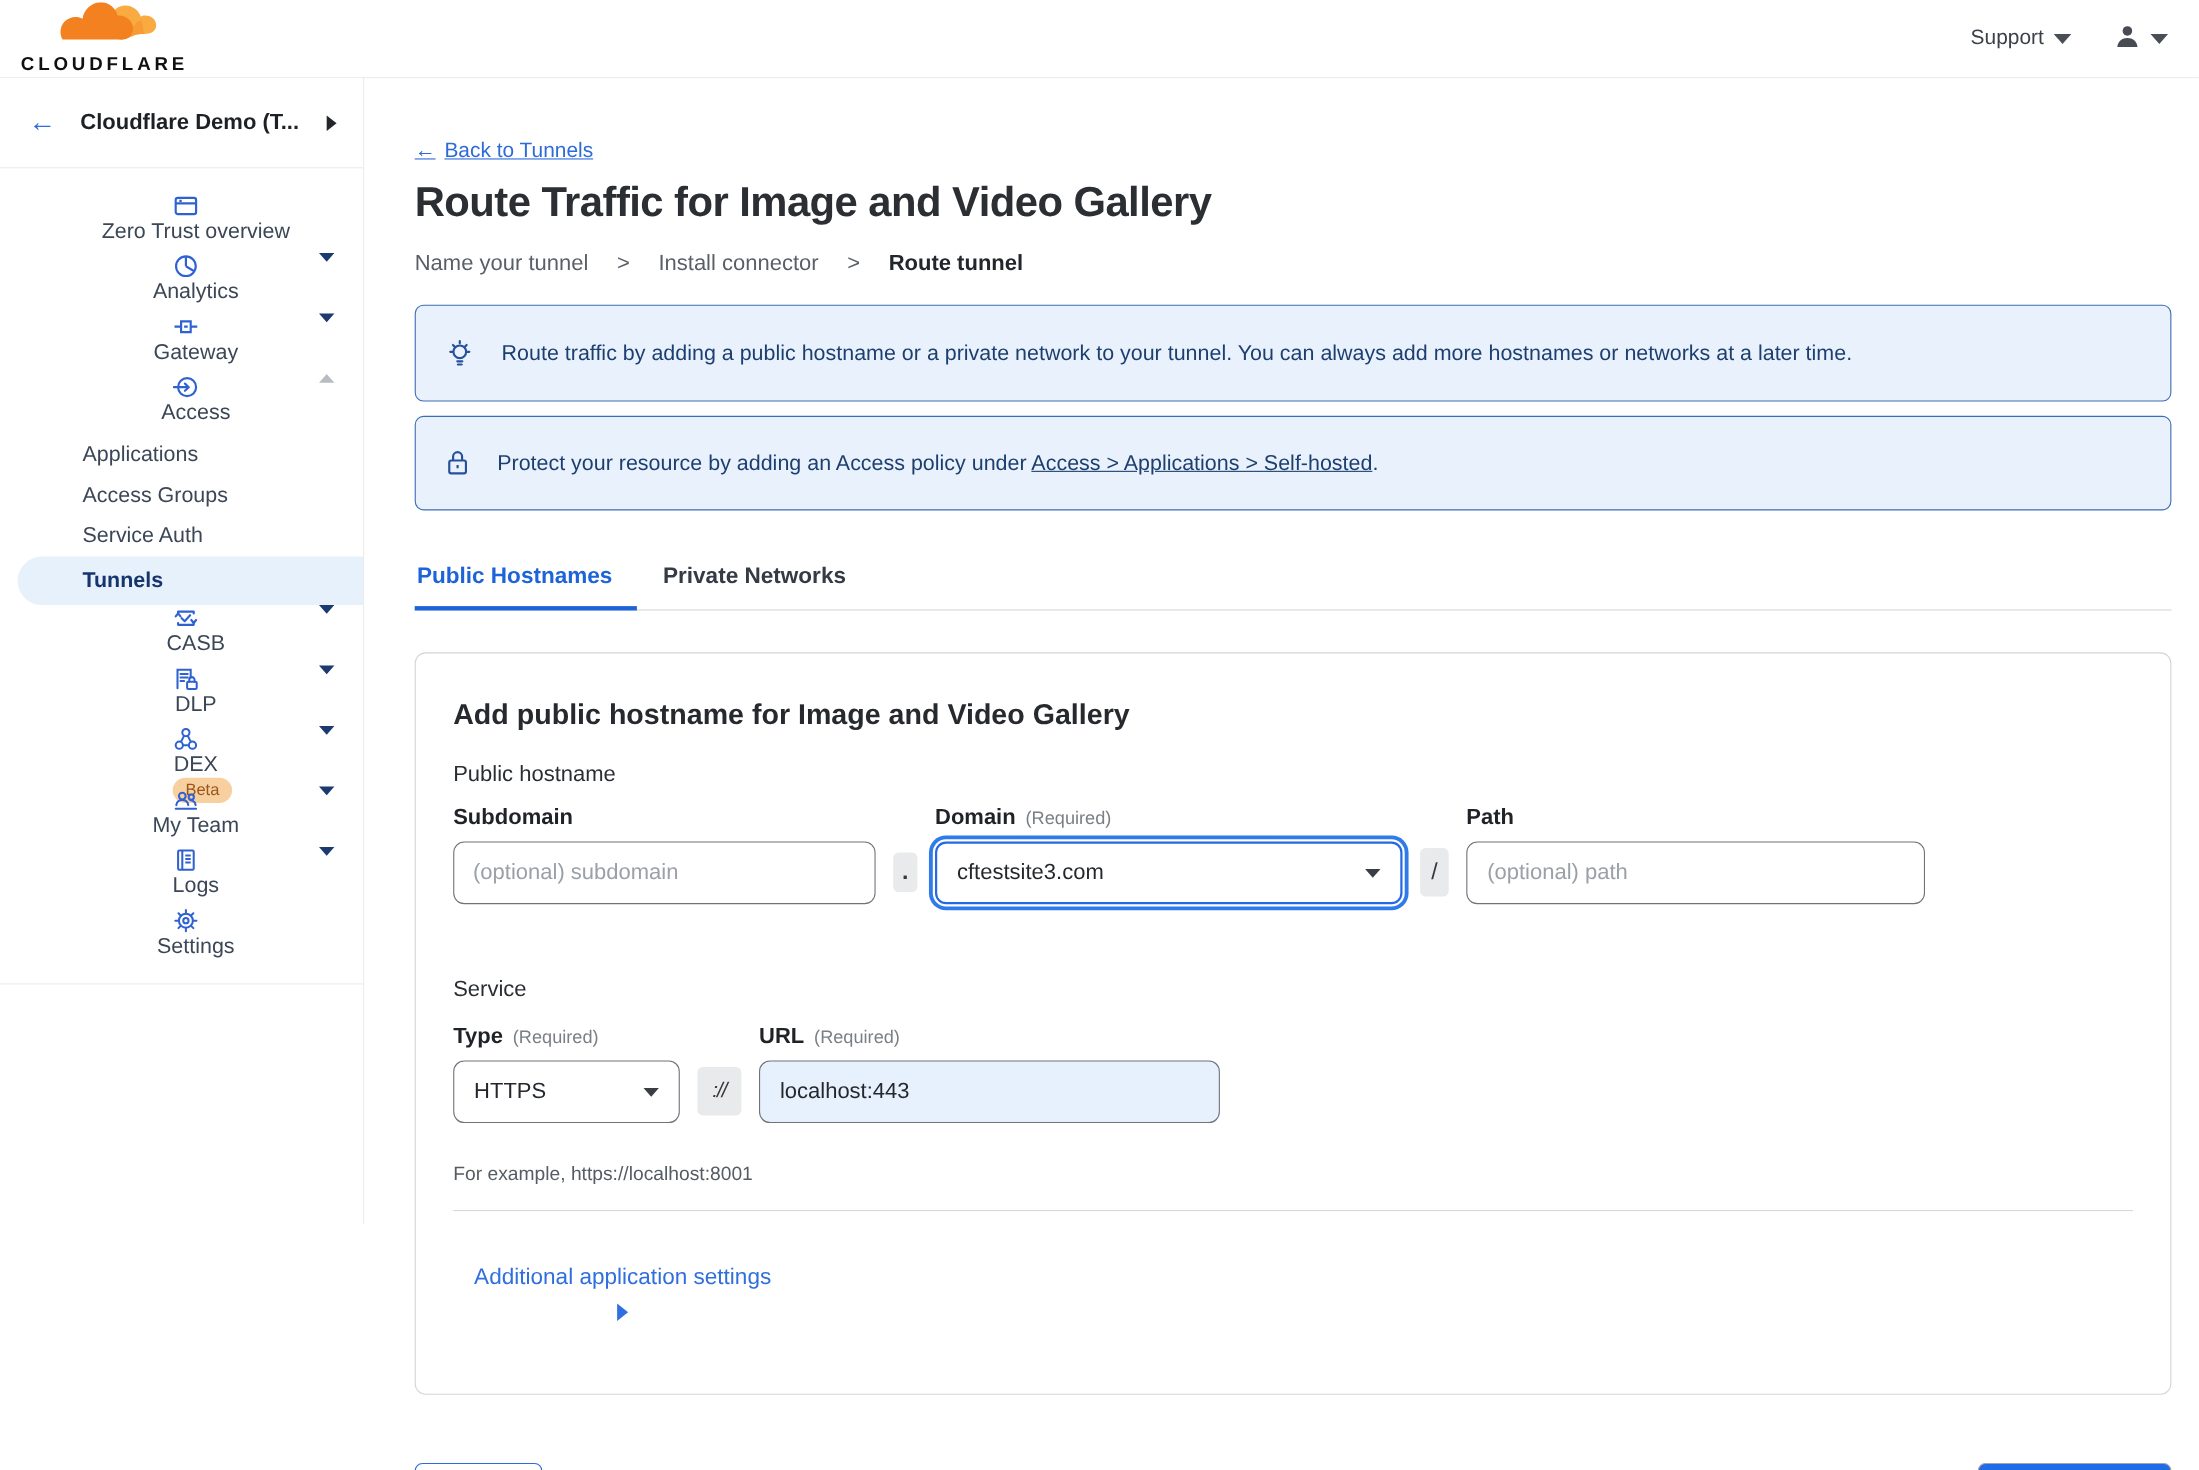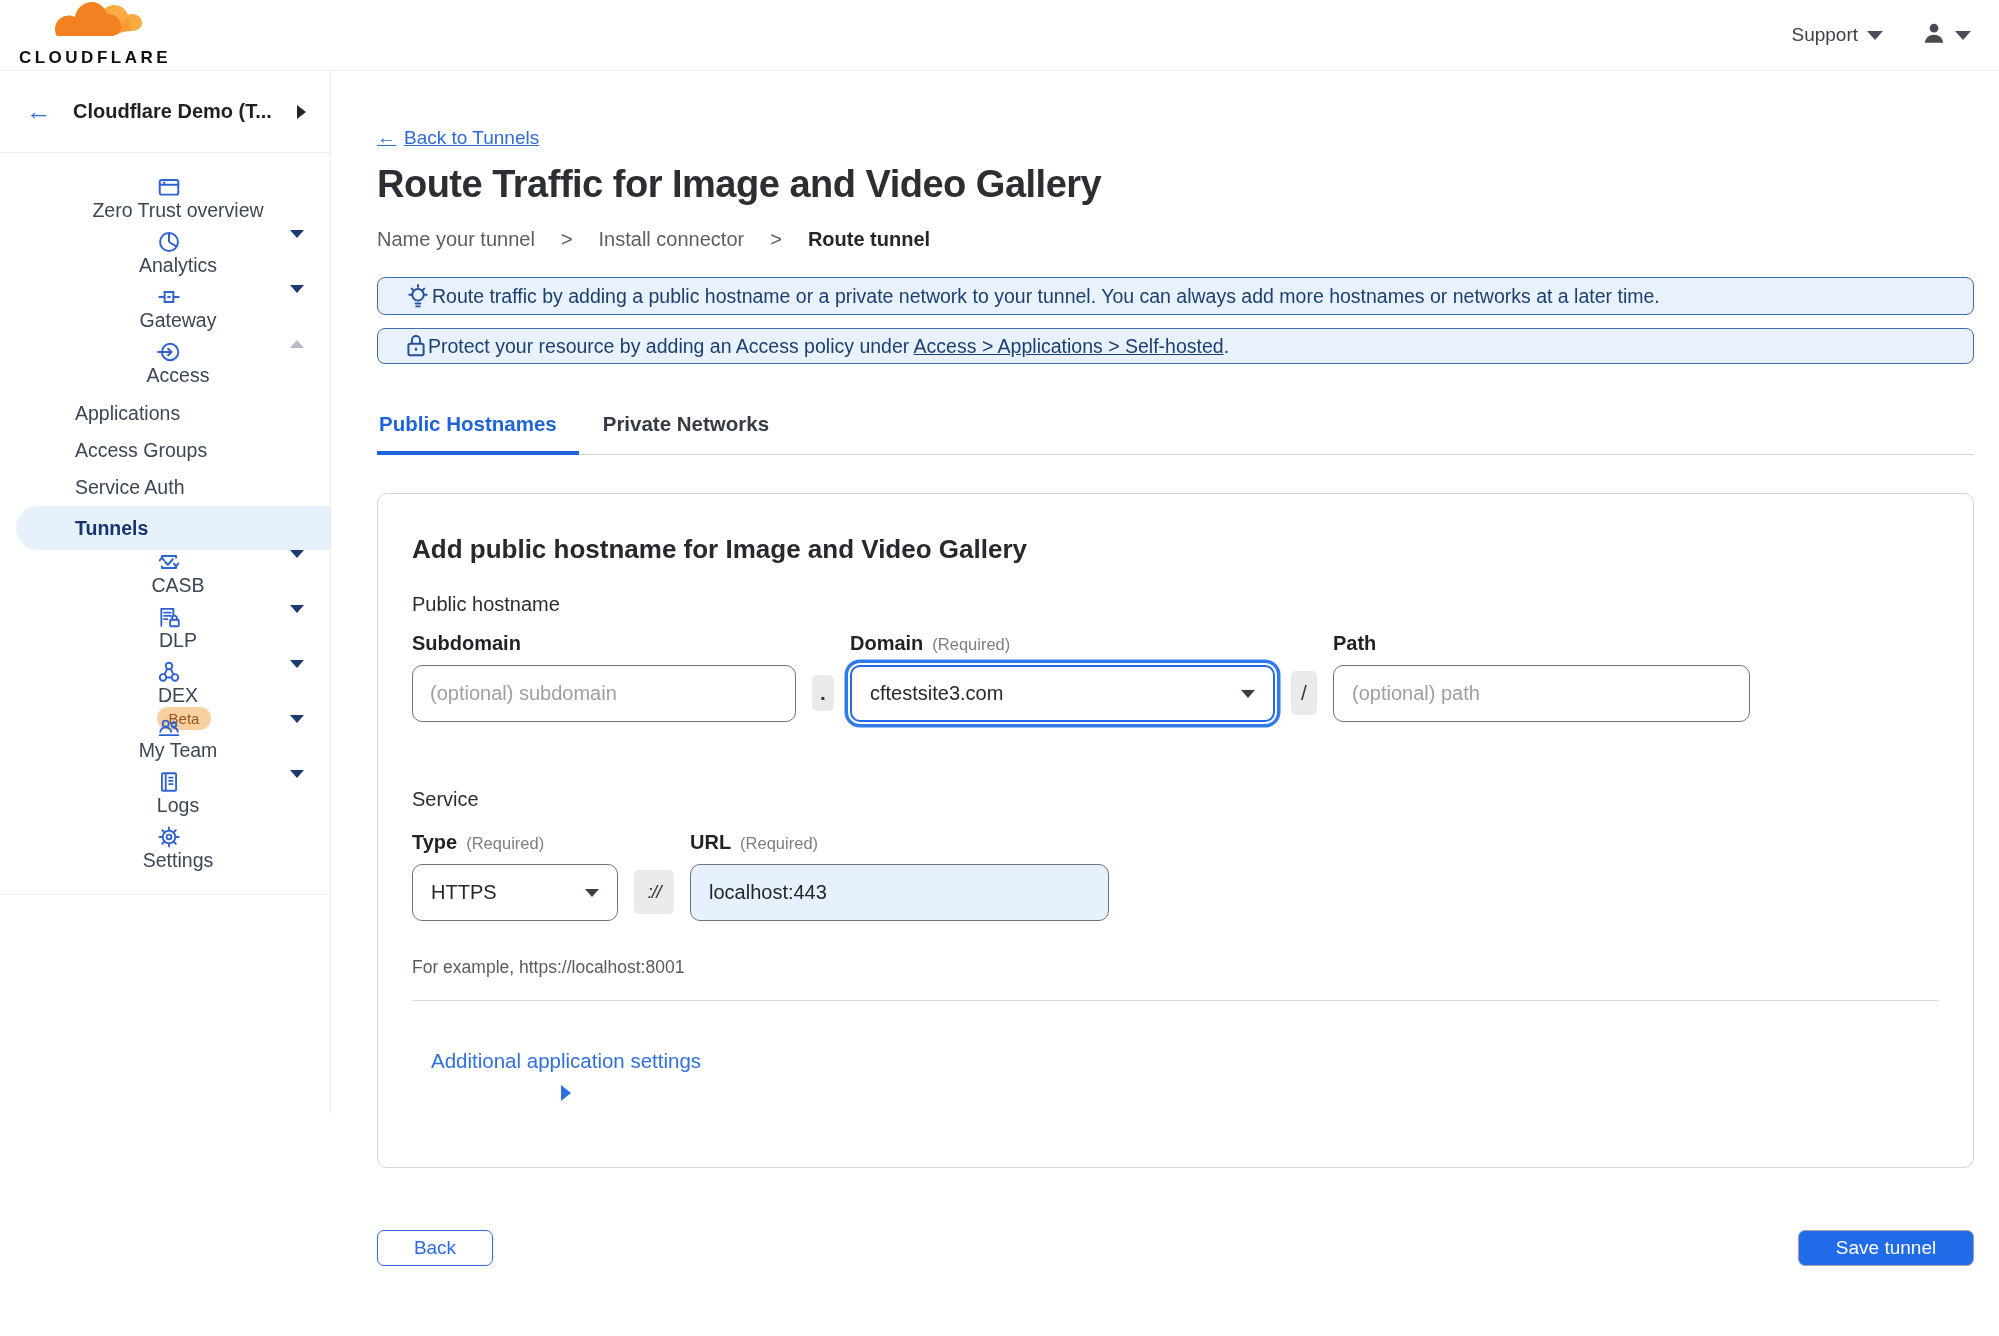--- a/index.html
+++ b/index.html
@@ -49,23 +49,23 @@
   
   .main { position:absolute; left:332px; top:71px; width:1667px; height:1265px;
     padding:56px 25px 0 45px; }
   .back-link { display:inline-flex; gap:8px; font-size:19px; color:#2e6bd9;
     text-decoration:underline; cursor:pointer; }
   .page-title { margin-top:14px; font-size:38px; font-weight:bold; color:#2b2e33; letter-spacing:-0.5px; }
   .steps { margin-top:22px; display:flex; align-items:center; gap:26px; font-size:20px; color:#595f66; }
   .step.current { font-weight:bold; color:#23262b; }
   .step-sep { color:#595f66; }
 
-  .banner { margin-top:26px; display:flex; align-items:center; 
+  .banner { margin-top:26px; display:flex; align-items:center; gap:24px;
     background:#e9f2fc; border:1.5px solid #3b6db4; border-radius:8px;
-    padding:3px 26px; color:#1c3f70; font-size:19.5px; }
+    padding:28px 26px; color:#1c3f70; font-size:19.5px; }
   .banner + .banner { margin-top:13px; }
   .banner-link { color:#1c3f70; text-decoration:underline; cursor:pointer; }
   .banner-icon { flex:0 0 auto; display:flex; }
 
   .tabs { margin-top:48px; display:flex; gap:22px; border-bottom:1px solid #d6d6d6; }
   .tab { font-size:20.5px; font-weight:bold; padding:0 6px 15px 2px; cursor:pointer; color:#343b44; }
   .tab.active { color:#1d64d8; border-bottom:4px solid #1d64d8; margin-bottom:-1px; padding-right:22px; }
 
   .card { margin-top:38px; border:1px solid #d5d5d5; border-radius:10px;
     padding:40px 34px 66px 34px; background:#fff; }

